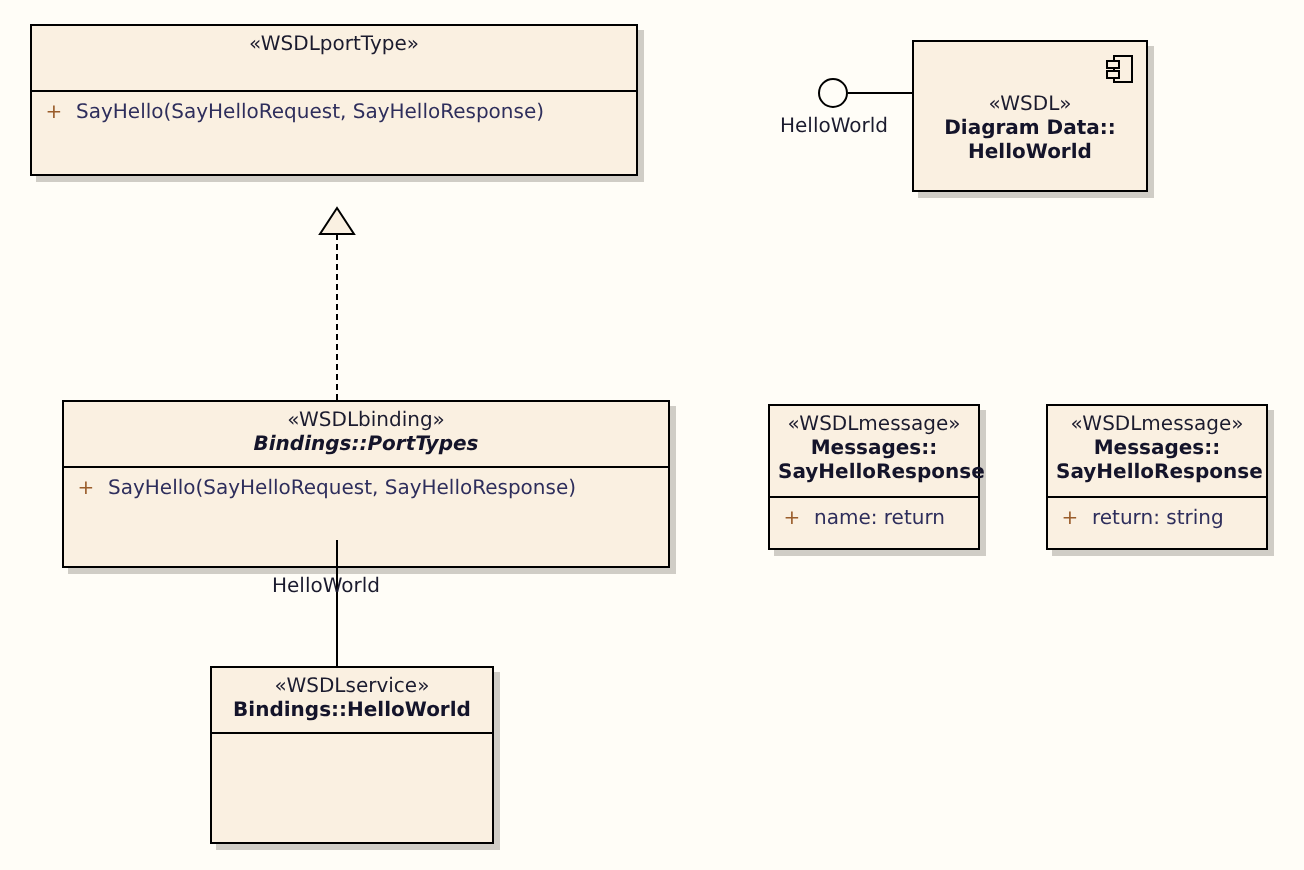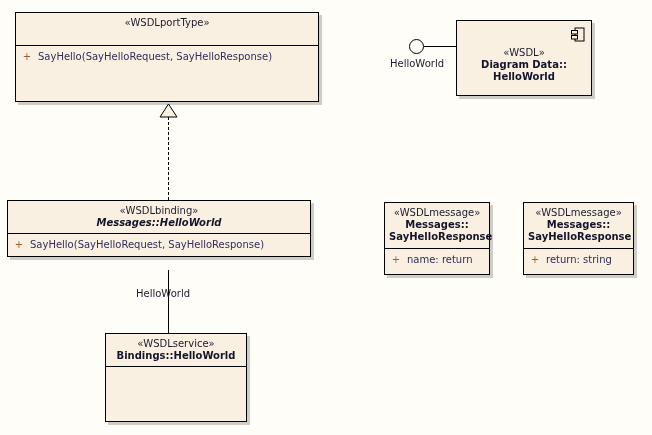--- a/index.html
+++ b/index.html
@@ -120,43 +120,43 @@
     color: #1b1b2e;
     white-space: nowrap;
     text-align: center;
   }
 </style>
 </head>
 <body>
 
 <div id="canvas">
 
-  <div class="node" style="left:15px; top:12px; width:304px; height:90px;">
+  <div class="node" style="left:15px; top:12px; width:304px; height:76px;">
     <div class="node-head with-divider" style="height:33px;">
       <span class="stereotype">«WSDLportType»</span>
     </div>
     <div class="compartment">
       <div class="feature">
         <span class="vis">+</span>
         <span class="sig">SayHello(SayHelloRequest, SayHelloResponse)</span>
       </div>
     </div>
   </div>
 
   <div class="tri" style="left:159px; top:103px;">
     <svg width="19" height="15" viewBox="0 0 19 15">
       <polygon points="9.5,1 18,14 1,14" fill="#faf0e1" stroke="#000000" stroke-width="1"></polygon>
     </svg>
   </div>
   <div class="edge-dashed-v" style="left:168px; top:117px; height:83px;"></div>
 
-  <div class="node" style="left:7px; top:200px; width:304px; height:57px;">
+  <div class="node" style="left:31px; top:200px; width:304px; height:84px;">
     <div class="node-head with-divider" style="height:33px;">
       <span class="stereotype">«WSDLbinding»</span>
-      <span class="node-name italic">Messages::HelloWorld</span>
+      <span class="node-name italic">Bindings::PortTypes</span>
     </div>
     <div class="compartment">
       <div class="feature">
         <span class="vis">+</span>
         <span class="sig">SayHello(SayHelloRequest, SayHelloResponse)</span>
       </div>
     </div>
   </div>
 
   <div class="edge edge-v" style="left:168px; top:270px; height:63px;"></div>
@@ -191,21 +191,21 @@
       <span class="node-name">SayHelloResponse</span>
     </div>
     <div class="compartment">
       <div class="feature">
         <span class="vis">+</span>
         <span class="sig">return: string</span>
       </div>
     </div>
   </div>
 
-  <div class="node" style="left:456px; top:20px; width:136px; height:76px;">
+  <div class="node" style="left:456px; top:20px; width:118px; height:76px;">
     <div class="component-icon" style="right:6px; top:6px;">
       <svg width="14" height="15" viewBox="0 0 14 15">
         <rect x="4" y="1" width="9" height="13" fill="#faf0e1" stroke="#000000" stroke-width="1"></rect>
         <rect x="0.5" y="3.5" width="6" height="3.5" fill="#faf0e1" stroke="#000000" stroke-width="1"></rect>
         <rect x="0.5" y="8.5" width="6" height="3.5" fill="#faf0e1" stroke="#000000" stroke-width="1"></rect>
       </svg>
     </div>
     <div class="node-head" style="padding-top:26px;">
       <span class="stereotype">«WSDL»</span>
       <span class="node-name">Diagram Data::</span>

